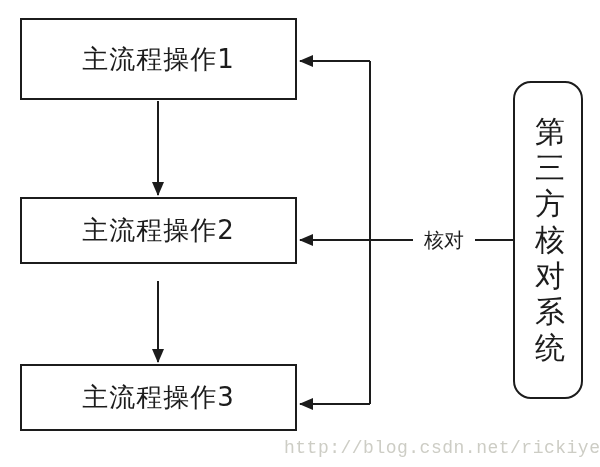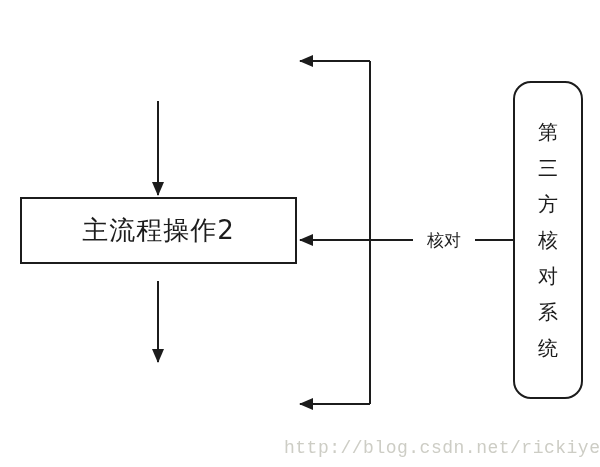--- a/index.html
+++ b/index.html
@@ -26,52 +26,58 @@
   #pill{
     position:absolute;
     left:513px;top:81px;width:70px;height:318px;
     box-sizing:border-box;
     border:2px solid #1c1c1c;border-radius:18px;
     background:#ffffff;
     display:flex;align-items:center;justify-content:center;
   }
   #pill .vtext{
     width:26px;
-    font-size:20px;line-height:36px;color:#1c1c1c;
+    font-size:30px;line-height:36px;color:#1c1c1c;
     text-align:center;
     word-break:break-all;overflow-wrap:anywhere;
   }
   #connectors{
     position:absolute;left:0;top:0;width:600px;height:467px;
     pointer-events:none;
   }
   #edge-label{
     position:absolute;
     left:413px;top:226px;width:62px;height:28px;
     background:#ffffff;
     display:flex;align-items:center;justify-content:center;
-    font-size:17px;color:#1c1c1c;
+    font-size:20px;color:#1c1c1c;
   }
   #watermark{
     position:absolute;
     left:284px;top:438px;
     font-family:"Liberation Mono","DejaVu Sans Mono",monospace;
     font-size:18px;
     color:#cdcdc5;
     white-space:nowrap;
     letter-spacing:0.5px;
   }
 </style>
 </head>
 <body>
 
 <div id="canvas">
 
+  <div id="box1" class="proc-box">
+    <span>主流程操作1</span>
+  </div>
   <div id="box2" class="proc-box">
     <span>主流程操作2</span>
+  </div>
+  <div id="box3" class="proc-box">
+    <span>主流程操作3</span>
   </div>
 
   <div id="pill">
     <div class="vtext">第三方核对系统</div>
   </div>
 
   <svg id="connectors" viewBox="0 0 600 467" xmlns="http://www.w3.org/2000/svg">
     <defs>
       <marker id="arrow" viewBox="0 0 14 12" refX="13" refY="6" markerWidth="14" markerHeight="12" orient="auto" markerUnits="userSpaceOnUse">
         <path d="M0,0 L14,6 L0,12 Z" fill="#1c1c1c"></path>

